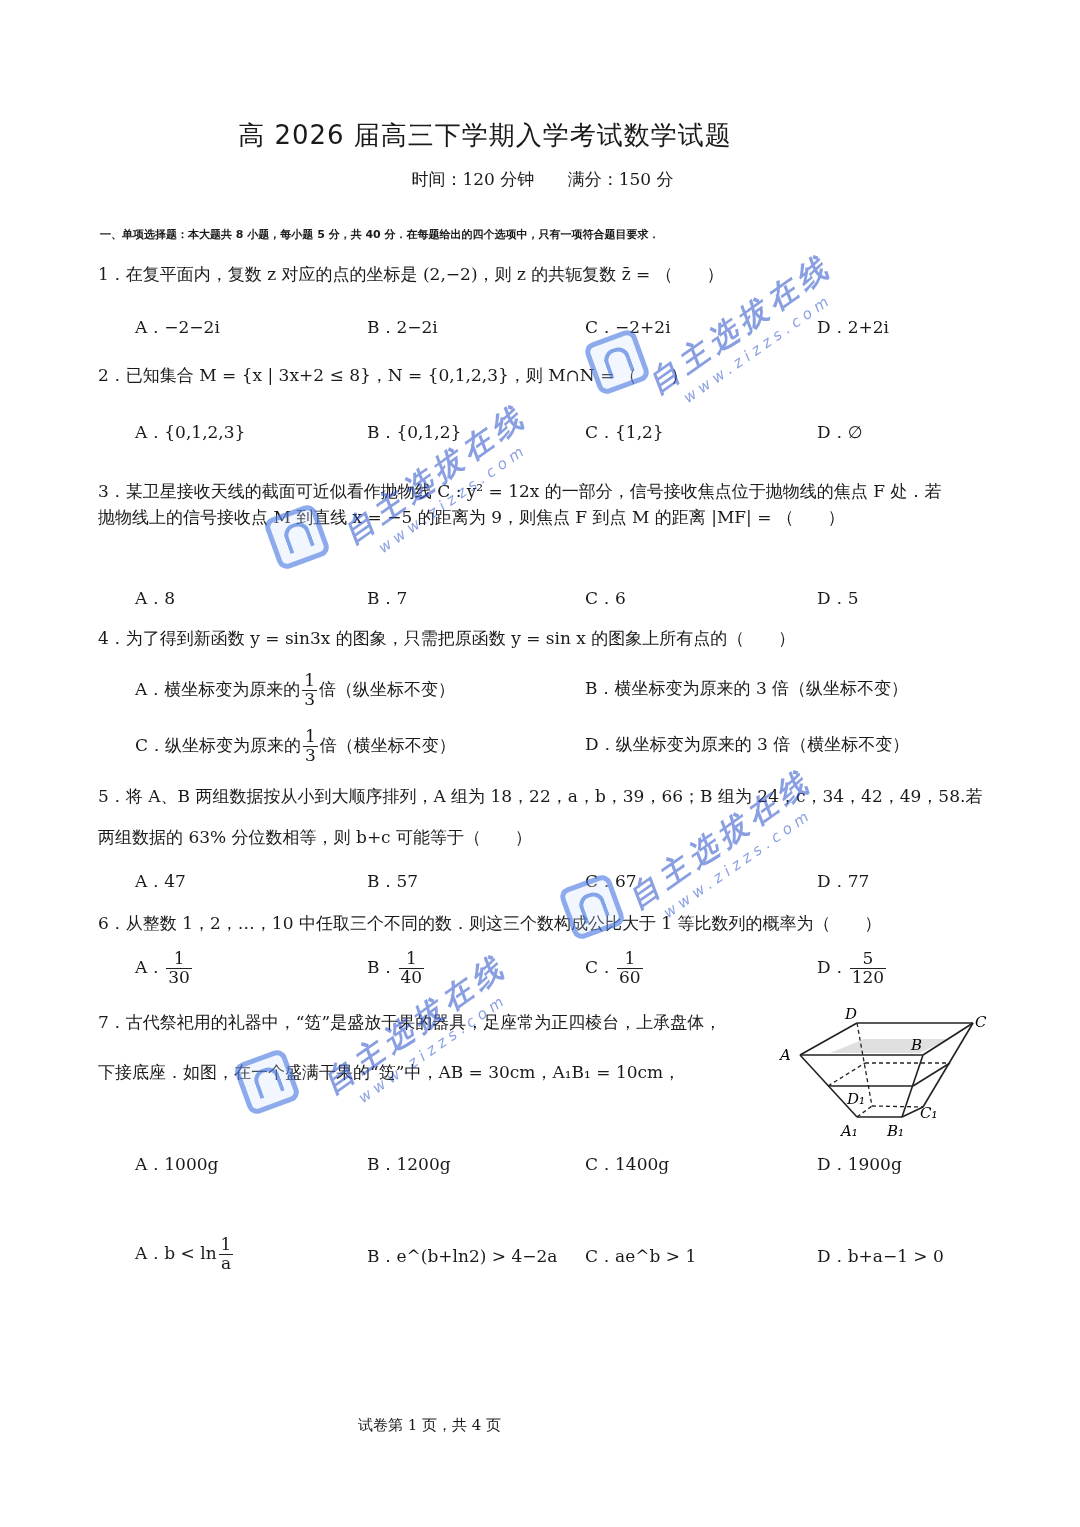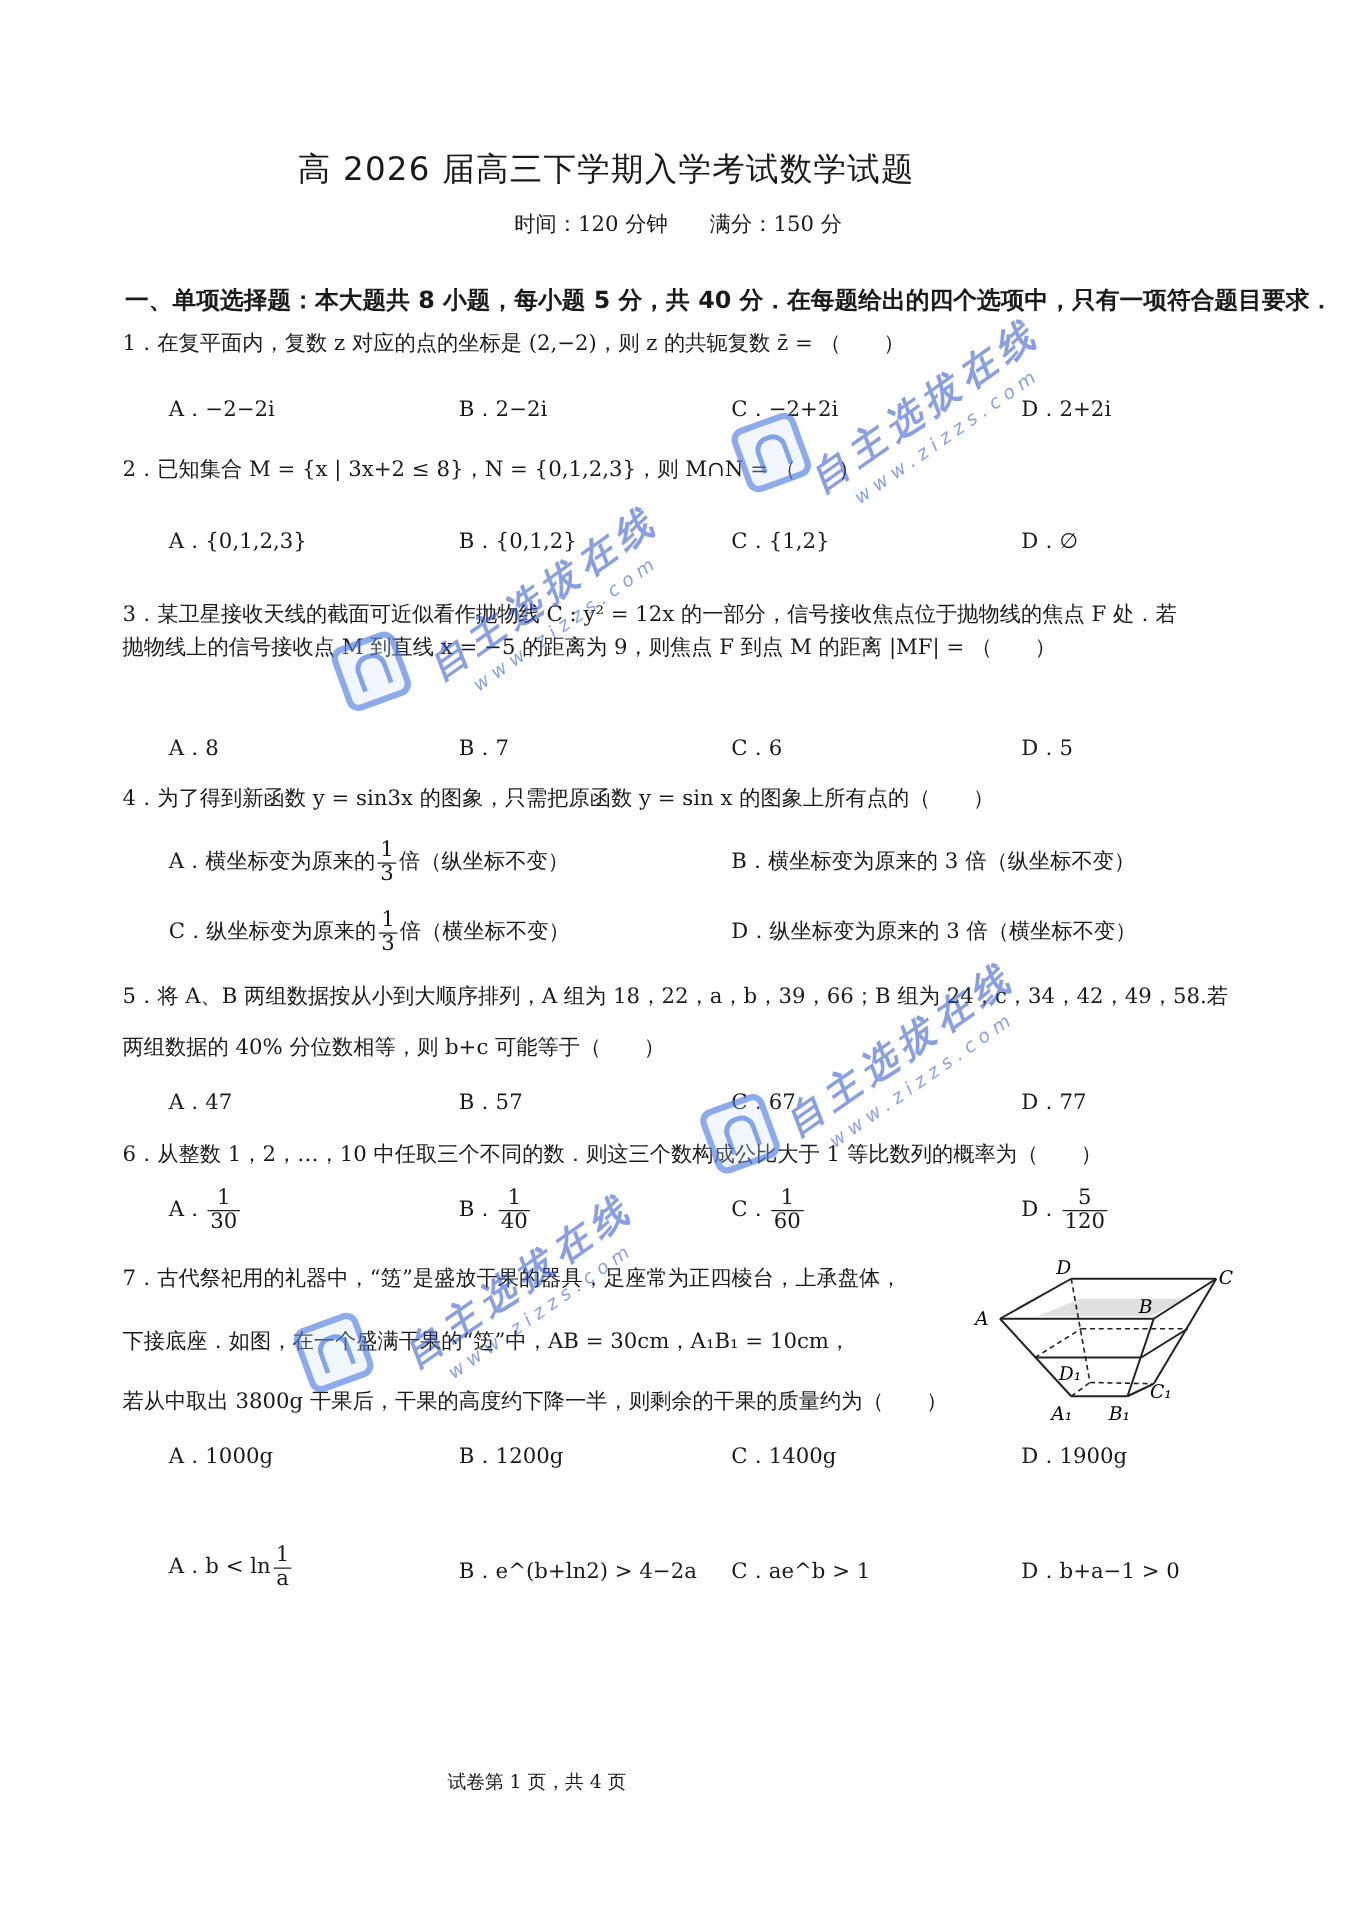--- a/index.html
+++ b/index.html
@@ -3,21 +3,21 @@
 <meta charset="utf-8">
 <style>
   html, body { margin:0; padding:0; background:#ffffff; }
   body { width:1080px; height:1527px; position:relative; overflow:hidden;
          font-family:"DejaVu Serif","Liberation Serif",serif; color:#1a1a1a; }
   .page { position:absolute; left:0; top:0; width:1080px; height:1527px; }
   .title { position:absolute; left:0; width:970px; top:118px; text-align:center;
            font-size:26px; font-family:"DejaVu Sans","Liberation Sans",sans-serif; letter-spacing:1px; }
   .subtitle { position:absolute; left:0; width:1085px; top:168px; text-align:center; font-size:17px; }
   .subtitle span { margin:0 14px; }
-  .section { position:absolute; left:100px; top:227px; font-size:19px; font-weight:bold;
+  .section { position:absolute; left:100px; top:227px; font-size:11px; font-weight:bold;
              font-family:"DejaVu Sans","Liberation Sans",sans-serif; white-space:nowrap; }
   .q { position:absolute; left:98px; font-size:17px; white-space:nowrap; }
   .opt { position:absolute; font-size:17px; white-space:nowrap; }
   .frac { display:inline-block; vertical-align:middle; text-align:center; line-height:1.05; margin:0 2px; }
   .frac .n { display:block; border-bottom:1px solid #222; padding:0 2px; }
   .frac .d { display:block; padding:0 2px; }
   .footer { position:absolute; top:1416px; left:0; width:859px; text-align:center; font-size:15px; }
   .wm { position:absolute; color:rgba(40,80,200,0.55); font-weight:bold; font-style:italic;
         font-family:"DejaVu Sans","Liberation Sans",sans-serif; transform:rotate(-35deg);
         transform-origin:left top; white-space:nowrap; pointer-events:none; }
@@ -65,35 +65,34 @@
   <div class="opt" style="left:135px;top:672px">
     <span>A．横坐标变为原来的</span><span class="frac"><span class="n">1</span><span class="d">3</span></span><span>倍（纵坐标不变）</span>
   </div>
   <div class="opt" style="left:585px;top:677px">B．横坐标变为原来的 3 倍（纵坐标不变）</div>
   <div class="opt" style="left:135px;top:728px">
     <span>C．纵坐标变为原来的</span><span class="frac"><span class="n">1</span><span class="d">3</span></span><span>倍（横坐标不变）</span>
   </div>
   <div class="opt" style="left:585px;top:733px">D．纵坐标变为原来的 3 倍（横坐标不变）</div>
 
   <div class="q" style="top:785px">5．将 A、B 两组数据按从小到大顺序排列，A 组为 18，22，a，b，39，66；B 组为 24，c，34，42，49，58.若</div>
-  <div class="q" style="top:826px">两组数据的 40% 分位数相等，则 b+c 可能等于（　　）</div>
+  <div class="q" style="top:826px">两组数据的 63% 分位数相等，则 b+c 可能等于（　　）</div>
   <div class="opt" style="left:135px;top:870px">A．47</div>
   <div class="opt" style="left:367px;top:870px">B．57</div>
   <div class="opt" style="left:585px;top:870px">C．67</div>
   <div class="opt" style="left:817px;top:870px">D．77</div>
 
   <div class="q" style="top:912px">6．从整数 1，2，…，10 中任取三个不同的数．则这三个数构成公比大于 1 等比数列的概率为（　　）</div>
   <div class="opt" style="left:135px;top:950px"><span>A．</span><span class="frac"><span class="n">1</span><span class="d">30</span></span></div>
   <div class="opt" style="left:367px;top:950px"><span>B．</span><span class="frac"><span class="n">1</span><span class="d">40</span></span></div>
   <div class="opt" style="left:585px;top:950px"><span>C．</span><span class="frac"><span class="n">1</span><span class="d">60</span></span></div>
   <div class="opt" style="left:817px;top:950px"><span>D．</span><span class="frac"><span class="n">5</span><span class="d">120</span></span></div>
 
   <div class="q" style="top:1011px">7．古代祭祀用的礼器中，“笾”是盛放干果的器具，足座常为正四棱台，上承盘体，</div>
   <div class="q" style="top:1061px">下接底座．如图，在一个盛满干果的“笾”中，AB = 30cm，A₁B₁ = 10cm，</div>
-  <div class="q" style="top:1109px">若从中取出 3800g 干果后，干果的高度约下降一半，则剩余的干果的质量约为（　　）</div>
   <div class="opt" style="left:135px;top:1153px">A．1000g</div>
   <div class="opt" style="left:367px;top:1153px">B．1200g</div>
   <div class="opt" style="left:585px;top:1153px">C．1400g</div>
   <div class="opt" style="left:817px;top:1153px">D．1900g</div>
 
   <svg class="figure" viewBox="0 0 225 145">
     <polygon points="58,36 103,53 155,52 144,31 " fill="none"></polygon>
     <polygon points="55,53 145,53 175,39 89,39" fill="#e0e0e0" stroke="none"></polygon>
 
     <line x1="25" y1="55" x2="148" y2="55" stroke="#222" stroke-width="1.6"></line>

